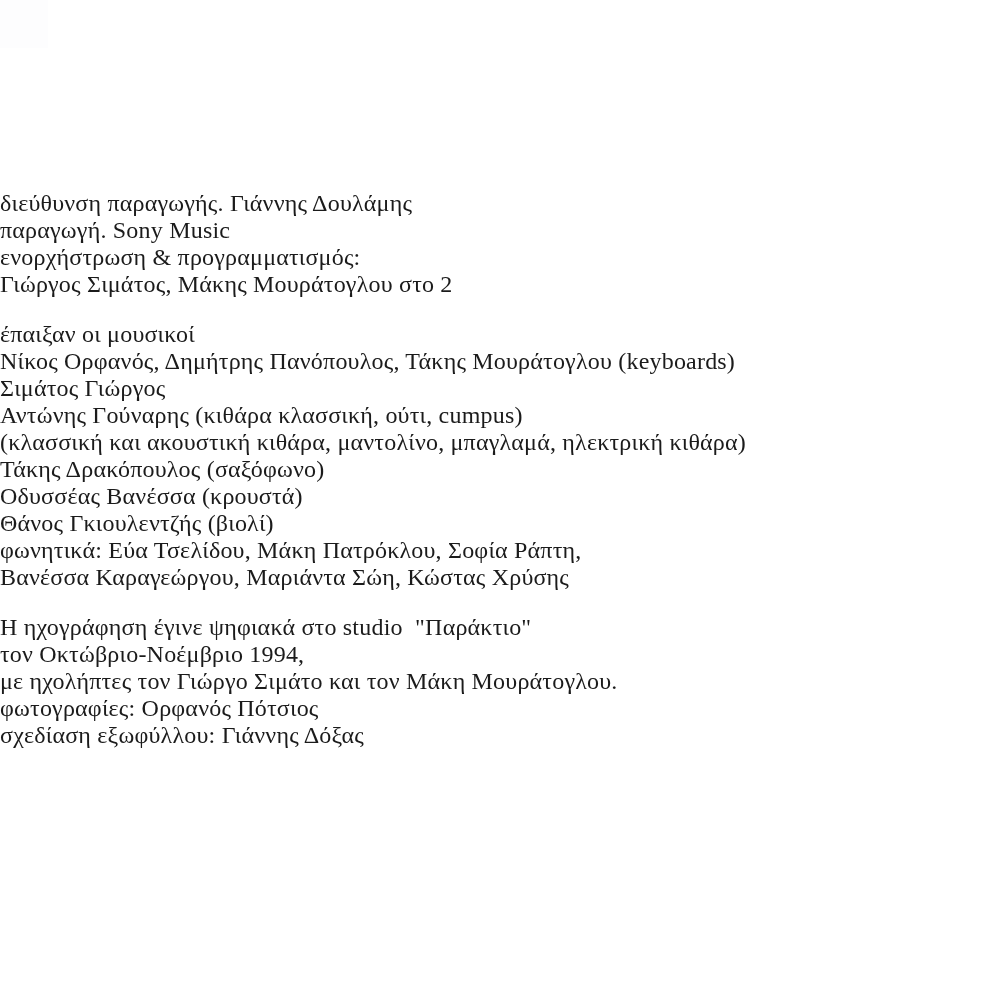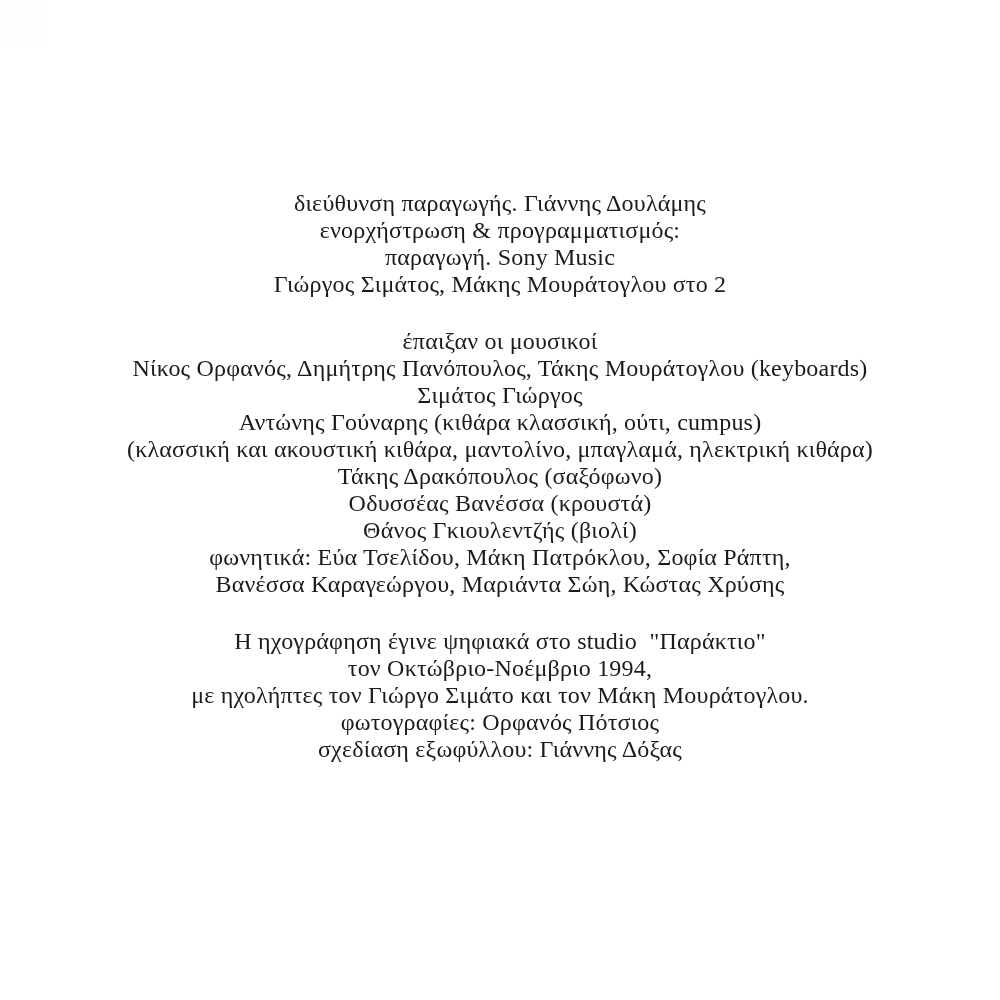--- a/index.html
+++ b/index.html
@@ -26,50 +26,49 @@
     left: 0;
     width: 48px;
     height: 48px;
     background: #fdfdfe;
   }
   .credits {
     position: absolute;
     top: 190px;
     left: 0;
     width: 1000px;
-    text-align: center;
     color: #1b1b1b;
     font-size: 24px;
     letter-spacing: 0.2px;
     filter: blur(0.25px);
   }
   .credit-block {
     margin: 0;
   }
   .credit-block + .credit-block {
-    margin-top: 30px;
+    margin-top: 23px;
     font-family: Liberation Serif, serif;
   }
   .credit-line {
     line-height: 27px;
     white-space: pre-wrap;
   }
 </style>
 </head>
 <body>
 
 <div class="page">
   <div class="scan-artifact"></div>
 
   <div class="credits">
 
     <section class="credit-block">
       <div class="credit-line">διεύθυνση παραγωγής. Γιάννης Δουλάμης</div>
+      <div class="credit-line">παραγωγή. Sony Music</div>
       <div class="credit-line">ενορχήστρωση &amp; προγραμματισμός:</div>
-      <div class="credit-line">παραγωγή. Sony Music</div>
       <div class="credit-line">Γιώργος Σιμάτος, Μάκης Μουράτογλου στο 2</div>
     </section>
 
     <section class="credit-block">
       <div class="credit-line">έπαιξαν οι μουσικοί</div>
       <div class="credit-line">Νίκος Ορφανός, Δημήτρης Πανόπουλος, Τάκης Μουράτογλου (keyboards)</div>
       <div class="credit-line">Σιμάτος Γιώργος</div>
       <div class="credit-line">Αντώνης Γούναρης (κιθάρα κλασσική, ούτι, cumpus)</div>
       <div class="credit-line">(κλασσική και ακουστική κιθάρα, μαντολίνο, μπαγλαμά, ηλεκτρική κιθάρα)</div>
       <div class="credit-line">Τάκης Δρακόπουλος (σαξόφωνο)</div>

